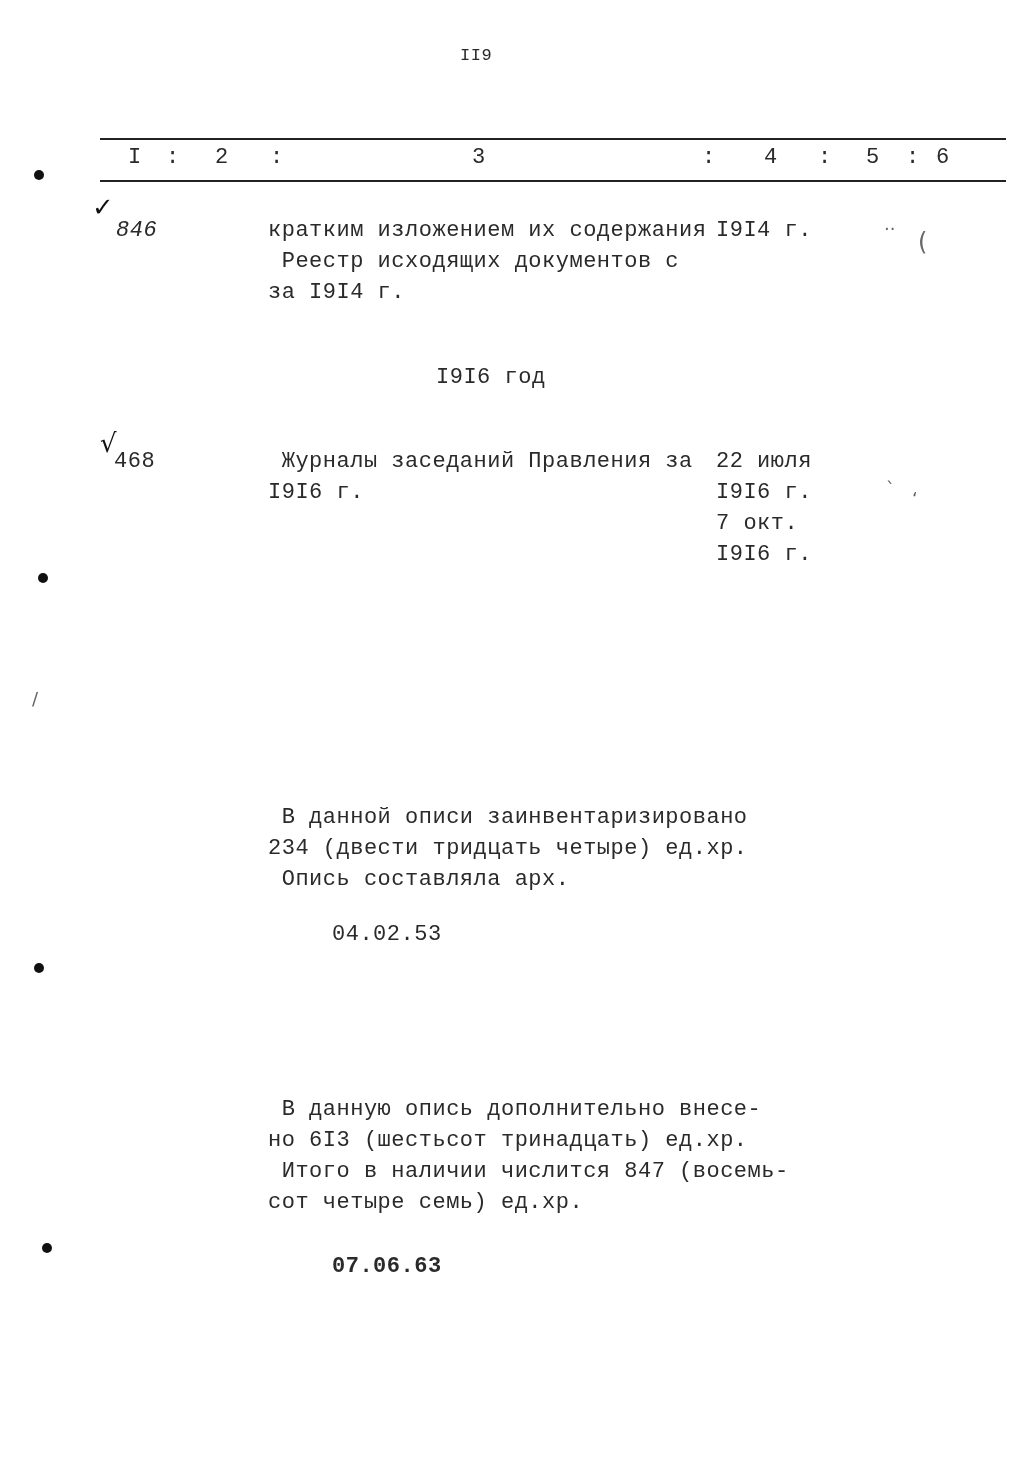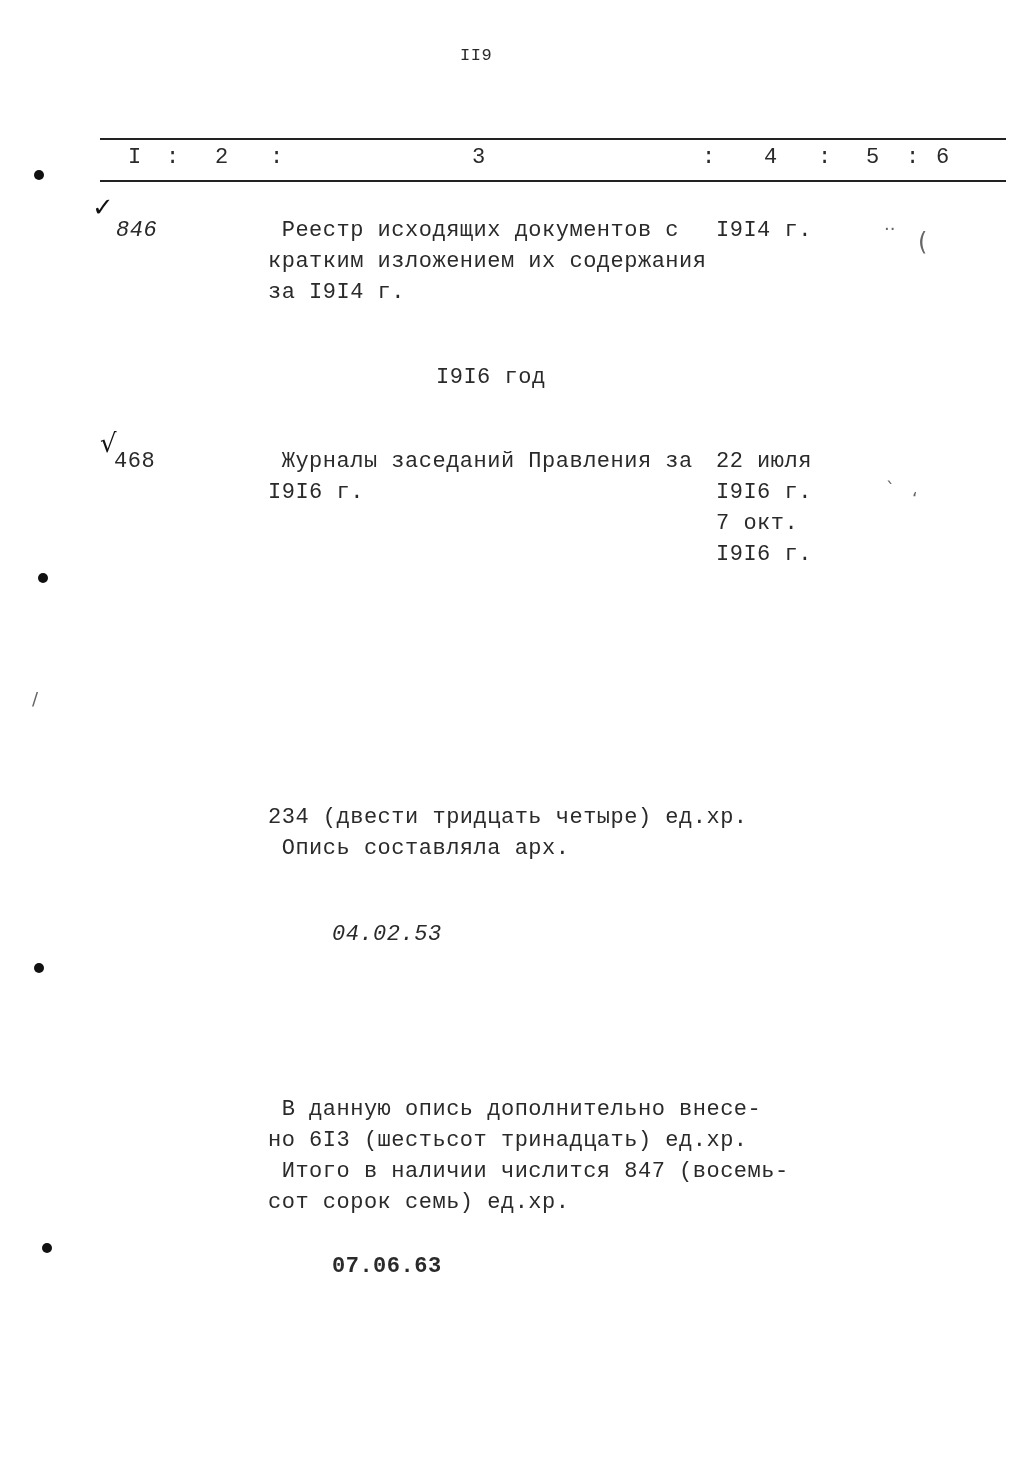--- a/index.html
+++ b/index.html
@@ -38,22 +38,22 @@
   <span class="hdr-cell" style="left:718px;">:</span>
   <span class="hdr-cell" style="left:766px;">5</span>
   <span class="hdr-cell" style="left:806px;">:</span>
   <span class="hdr-cell" style="left:836px;">6</span>
 </div>
 <div class="abs rule" style="top:180px;"></div>
 
 <div class="abs check" style="top:192px; left:92px;">✓</div>
 <div class="abs txt" style="top:215px; left:116px;font-style:italic;">846</div>
 <div class="abs" style="top:215px; left:268px;">
+  <div class="txt">кратким изложением их содержания</div>
   <div class="txt"> Реестр исходящих документов с</div>
-  <div class="txt">кратким изложением их содержания</div>
   <div class="txt">за I9I4 г.</div>
 </div>
 <div class="abs txt" style="top:215px; left:716px;">I9I4 г.</div>
 <div class="abs mark" style="top:218px; left:884px;">··</div>
 <div class="abs mark" style="top:228px; left:918px; font-size:24px;">(</div>
 
 <div class="abs txt" style="top:362px; left:436px;">I9I6 год</div>
 
 <div class="abs check" style="top:428px; left:100px;">√</div>
 <div class="abs txt" style="top:446px; left:114px;">468</div>
@@ -64,30 +64,31 @@
 <div class="abs" style="top:446px; left:716px;">
   <div class="txt">22 июля</div>
   <div class="txt">I9I6 г.</div>
   <div class="txt">7 окт.</div>
   <div class="txt">I9I6 г.</div>
 </div>
 <div class="abs mark" style="top:478px; left:886px;">`</div>
 <div class="abs mark" style="top:488px; left:912px;">‘</div>
 
 <div class="abs" style="top:802px; left:268px;">
+  <div class="txt"> В данной описи заинвентаризировано</div>
   <div class="txt">234 (двести тридцать четыре) ед.хр.</div>
   <div class="txt"> Опись составляла арх.</div>
 </div>
-<div class="abs txt" style="top:919px; left:332px;font-style:italic;">04.02.53</div>
+<div class="abs txt" style="top:919px; left:332px;">04.02.53</div>
 
 <div class="abs" style="top:1094px; left:268px;">
   <div class="txt"> В данную опись дополнительно внесе-</div>
   <div class="txt">но 6I3 (шестьсот тринадцать) ед.хр.</div>
   <div class="txt"> Итого в наличии числится 847 (восемь-</div>
-  <div class="txt">сот сорок семь) ед.хр.</div>
+  <div class="txt">сот четыре семь) ед.хр.</div>
 </div>
 <div class="abs txt" style="top:1251px; left:332px;font-weight:bold;">07.06.63</div>
 
 <div class="abs punch" style="top:170px; left:34px;"></div>
 <div class="abs punch" style="top:573px; left:38px;"></div>
 <div class="abs punch" style="top:963px; left:34px;"></div>
 <div class="abs punch" style="top:1243px; left:42px;"></div>
 <div class="abs mark" style="top:688px; left:32px;">/</div>
 
 </body></html>

